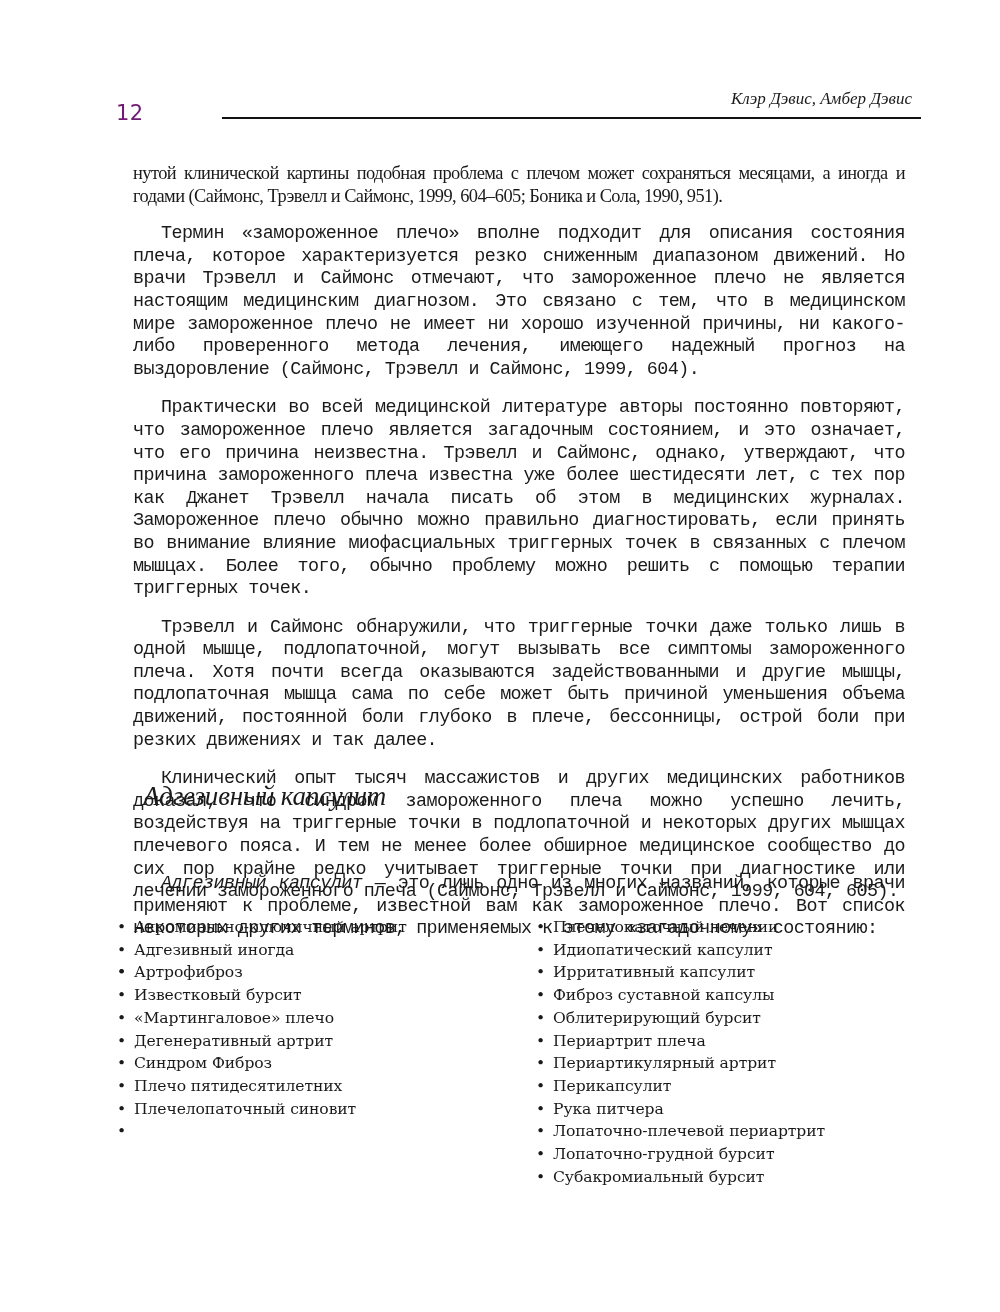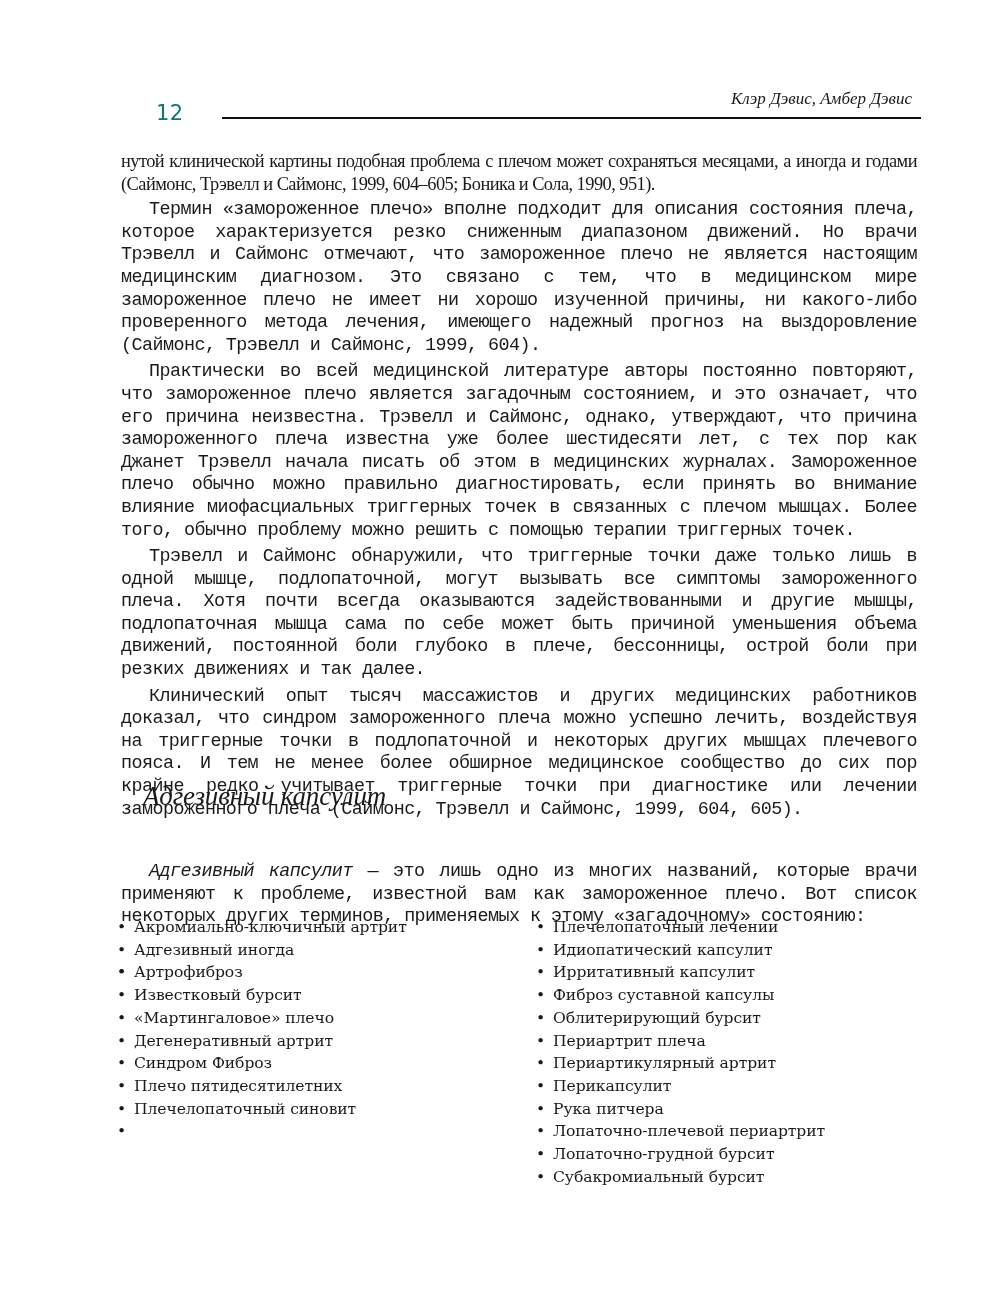--- a/index.html
+++ b/index.html
@@ -15,22 +15,21 @@
       color: #1a1a1a;
       font-family: "Liberation Serif", "DejaVu Serif", serif;
     }
     .page-number {
       position: absolute;
       left: 116px;
       top: 101px;
       font-family: "DejaVu Sans", sans-serif;
       font-size: 21px;
       letter-spacing: 0.5px;
-      color: #0f766e;
-      margin-left: 40px;
+      color: #701a75;
     }
     .running-header {
       position: absolute;
       right: 88px;
       top: 89px;
       font-style: italic;
       font-size: 17px;
       color: #1a1a1a;
     }
     .header-rule {
@@ -41,21 +40,21 @@
       height: 2px;
       background: #111;
     }
     .text-column {
       position: absolute;
       left: 117px;
       top: 146px;
       width: 804px;
     }
     .para {
-      margin: 4px;
+      margin: 16px;
       font-size: 18.4px;
       line-height: 22.6px;
       text-align: justify;
       letter-spacing: -0.55px;
       word-spacing: 0px;
       transform-origin: left top;
     }
     .para.indent { text-indent: 28px; font-family: Liberation Mono, monospace; }
     .section-heading {
       position: absolute;

